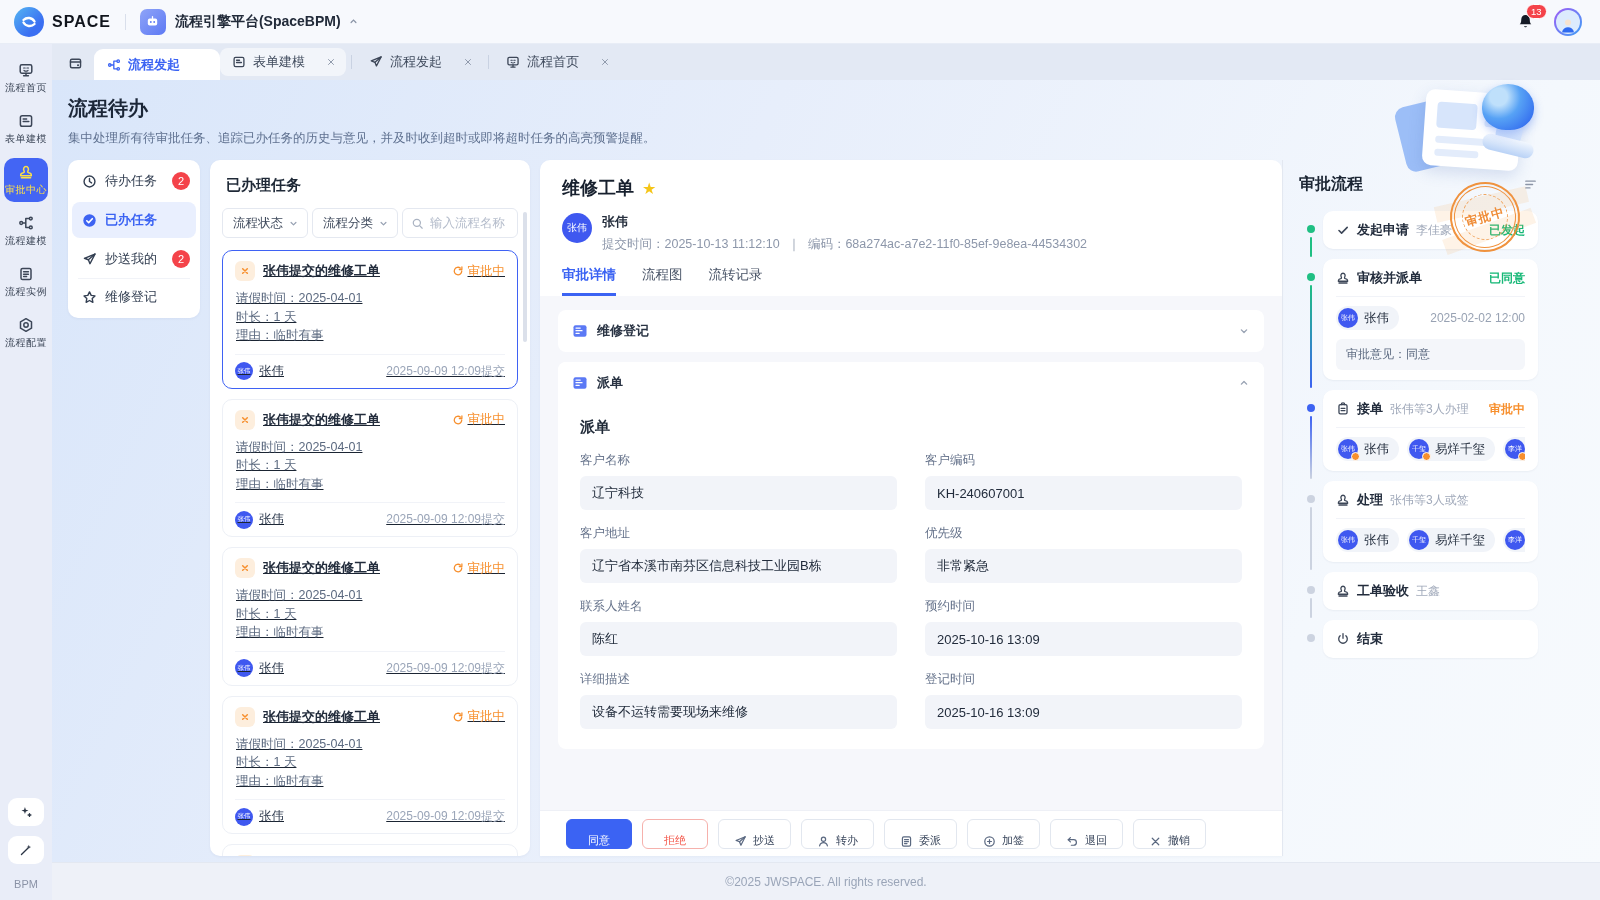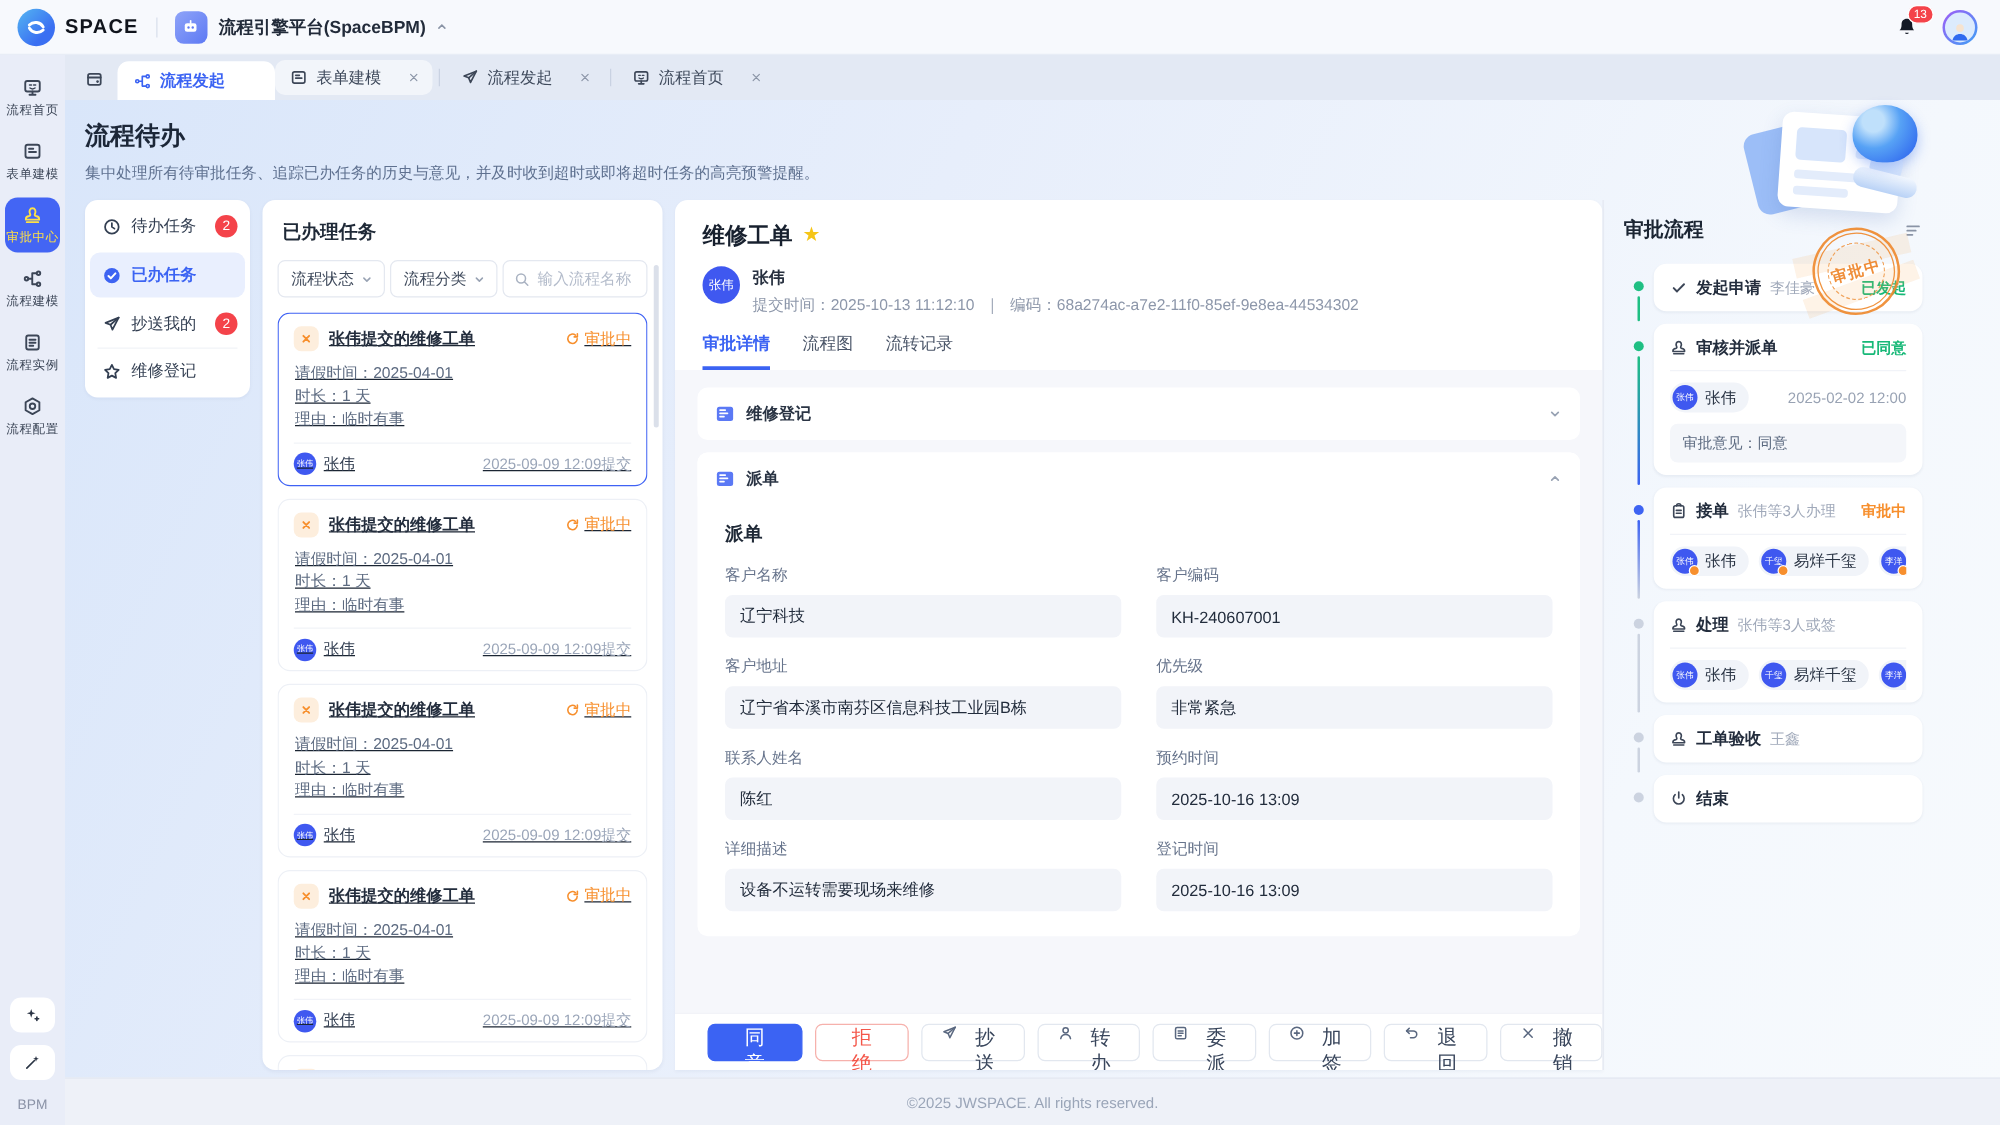--- a/index.html
+++ b/index.html
@@ -129,21 +129,21 @@
   .secbar .fi { display:flex; font-size:16px; }
   .secbar .sl { font-size:13px; font-weight:700; color:#2a3444; }
   .secbar .chev { margin-left:auto; color:#98a2b3; font-size:12px; display:flex; }
   .sec2 { margin-top:10px; background:#fff; border-radius:8px; padding-bottom:20px; }
   .form-inner { padding:2px 12px 0; }
   .form-h { font-size:15px; font-weight:700; color:#1f2937; margin:12px 0 15px 10px; }
   .fgrid { display:grid; grid-template-columns:1fr 1fr; column-gap:28px; row-gap:15px; padding:0 10px; }
   .field label { display:block; font-size:12.5px; color:#67748c; margin-bottom:7px; }
   .fval { height:34px; background:#f2f4f9; border-radius:6px; display:flex; align-items:center; padding:0 12px; font-size:13px; color:#222c3c; }
   .actionbar { flex:none; height:46px; background:#fff; border-top:1px solid #eef0f6; display:flex; align-items:center; gap:10px; padding-left:26px; }
-  .abtn { height:30px; border-radius:6px; font-size:16px; display:flex; align-items:flex-start; gap:6px; padding:0 15px; border:1px solid #e2e7ef; background:#fff; color:#39465c; cursor:pointer; font-family:inherit; }
+  .abtn { height:30px; border-radius:6px; font-size:11px; display:flex; align-items:flex-end; gap:6px; padding:0 15px; border:1px solid #e2e7ef; background:#fff; color:#39465c; cursor:pointer; font-family:inherit; }
   .abtn .ai { font-size:13px; color:#5a6880; display:flex; }
   .abtn.primary { background:#3b63f3; border-color:#3b63f3; color:#fff; padding:0 21px; }
   .abtn.danger { border-color:#f6b1ac; color:#f45649; padding:0 21px; }
 
   
   .flow-col { width:318px; flex:none; border-left:1px solid #e3e8f1; padding:14px 62px 0 16px; min-width:0; }
   .flow-head { display:flex; align-items:center; }
   .flow-title { font-size:16px; font-weight:700; color:#1b2533; }
   .flow-sort { margin-left:auto; color:#8a94a6; font-size:15px; display:flex; cursor:pointer; }
   .steps { margin-top:16px; }

